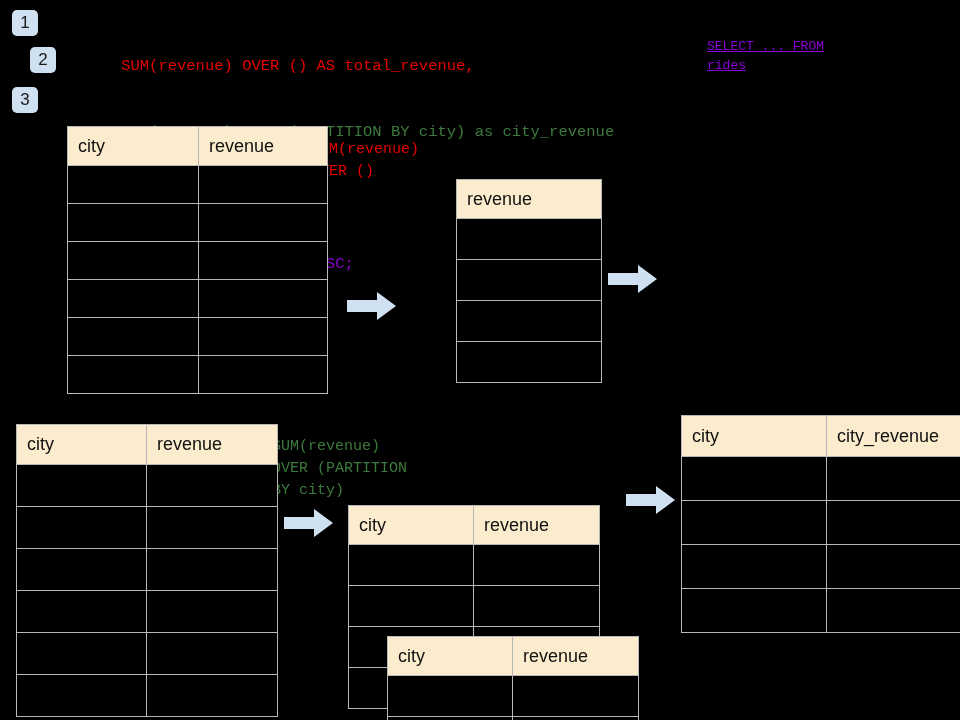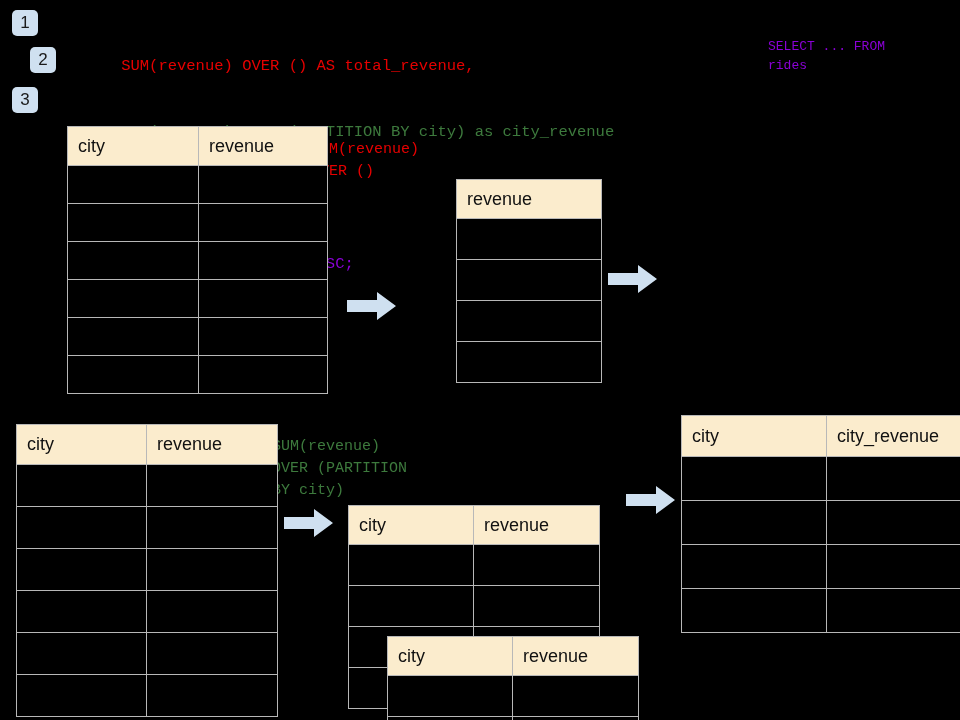--- a/index.html
+++ b/index.html
@@ -89,21 +89,21 @@
   <div class="badge" style="left:30px;top:47px;">2</div>
   <div class="badge" style="left:12px;top:87px;">3</div>
 
   <div class="sql" style="left:84px;top:11px;">
     <div class="sql-line c-red">    SUM(revenue) OVER () AS total_revenue,</div>
     <div class="sql-line c-green">    SUM(revenue) OVER (PARTITION BY city) as city_revenue</div>
     <div class="sql-line c-purple">  FROM rides</div>
     <div class="sql-line c-purple">  ORDER by city_revenue DESC;</div>
   </div>
 
-  <div class="annot-sm" style="left:768px;top:37px;">SELECT ... FROM
+  <div class="annot-sm" style="left:707px;top:37px;text-decoration:underline;">SELECT ... FROM
 rides</div>
 
   <div class="annot c-red" style="left:311px;top:139px;">SUM(revenue)
 OVER ()</div>
 
   <div class="annot c-green" style="left:272px;top:436px;">SUM(revenue)
 OVER (PARTITION
 BY city)</div>
 
   <table class="tbl" style="left:67px;top:126px;width:238px;">

